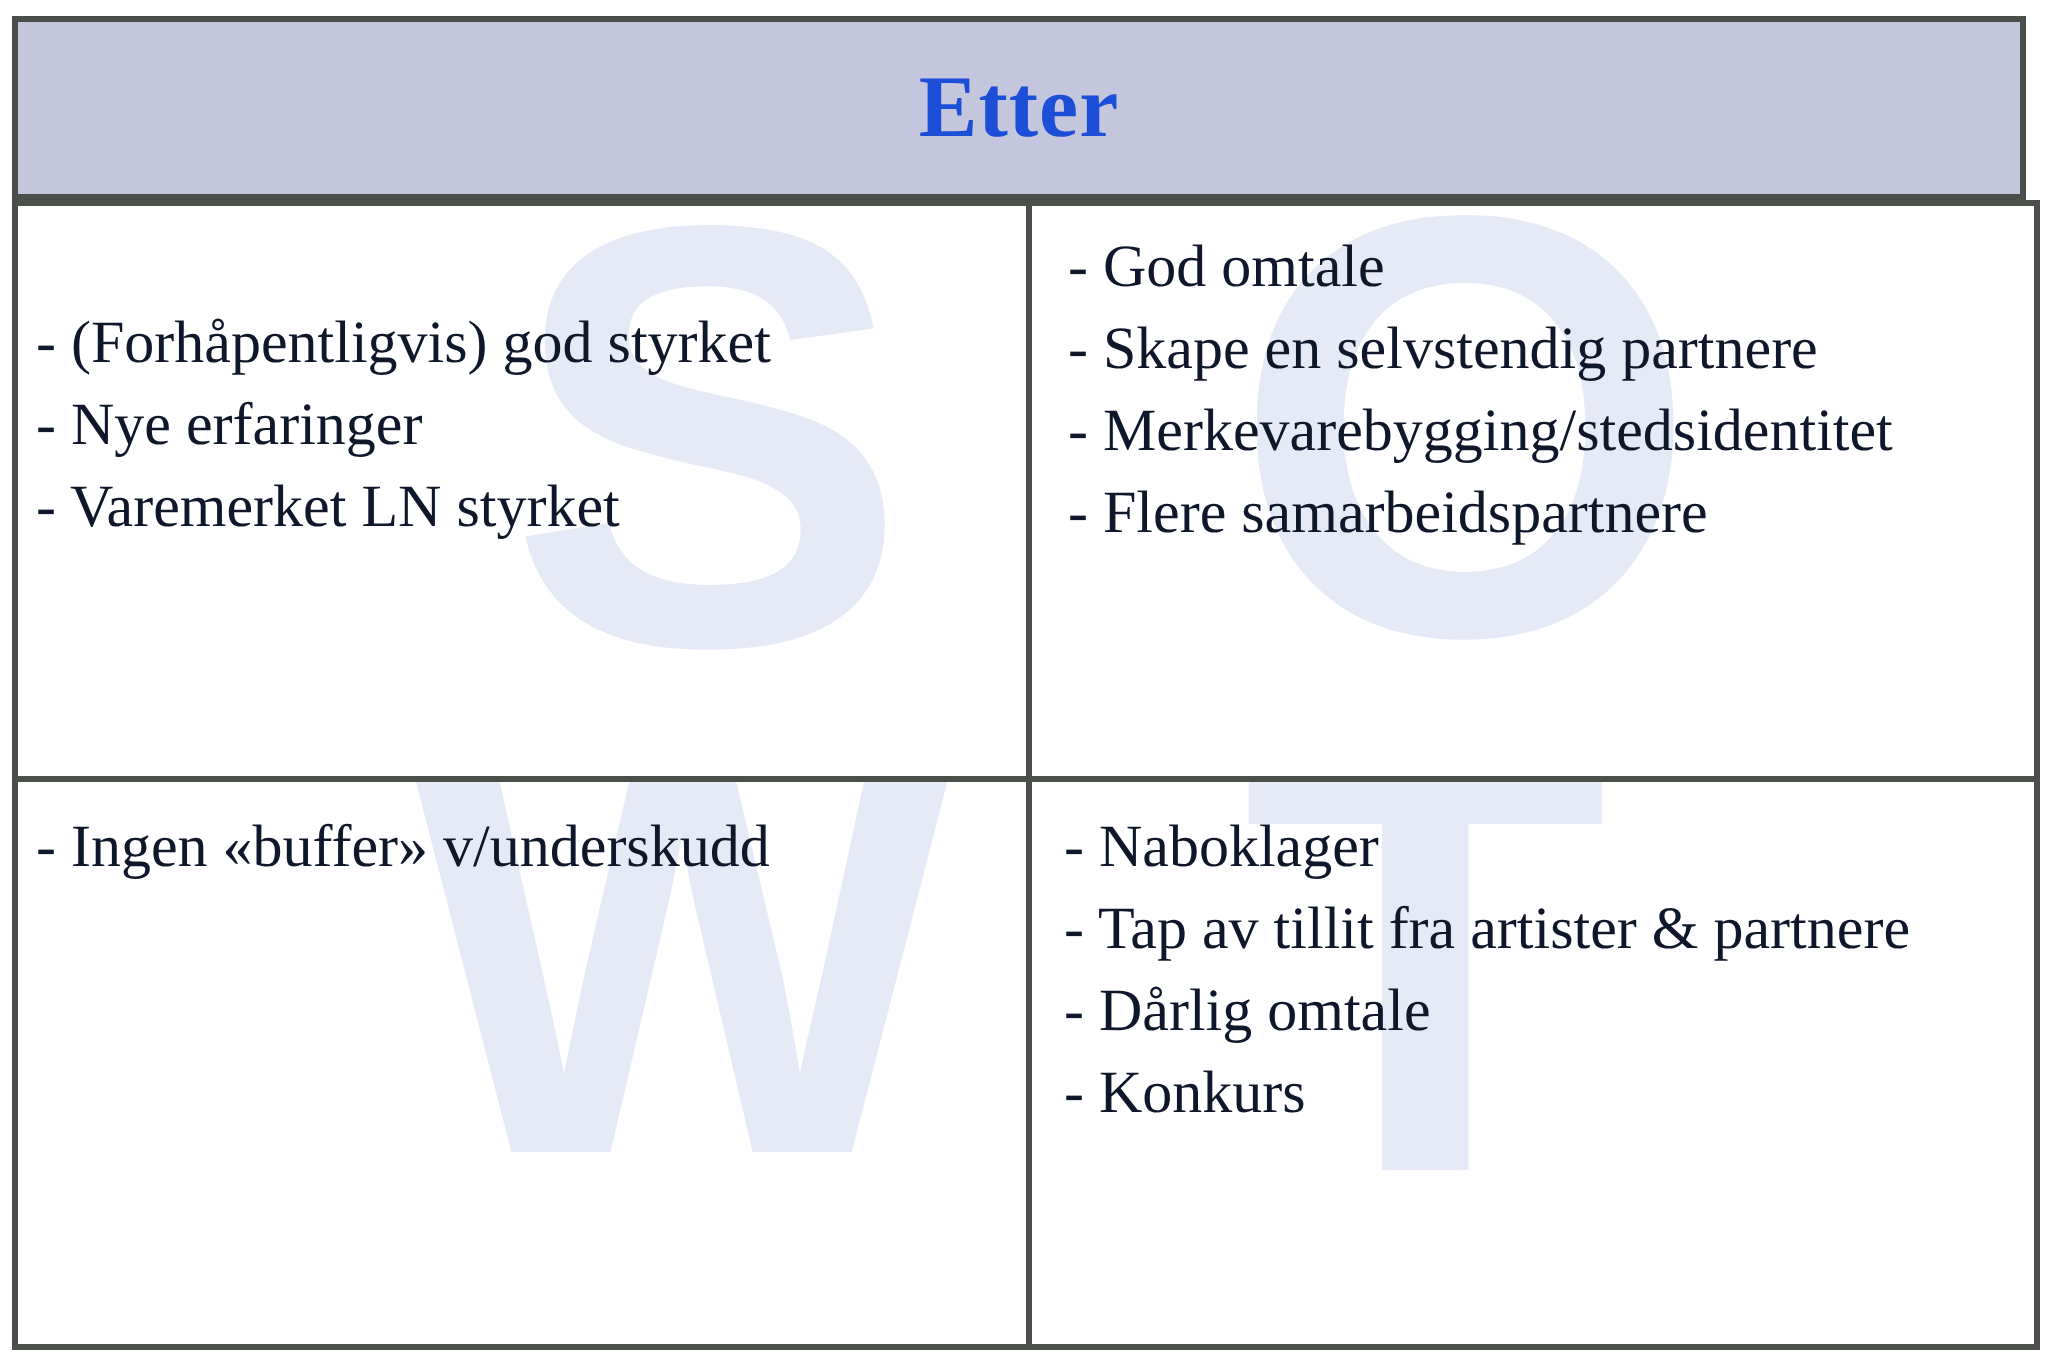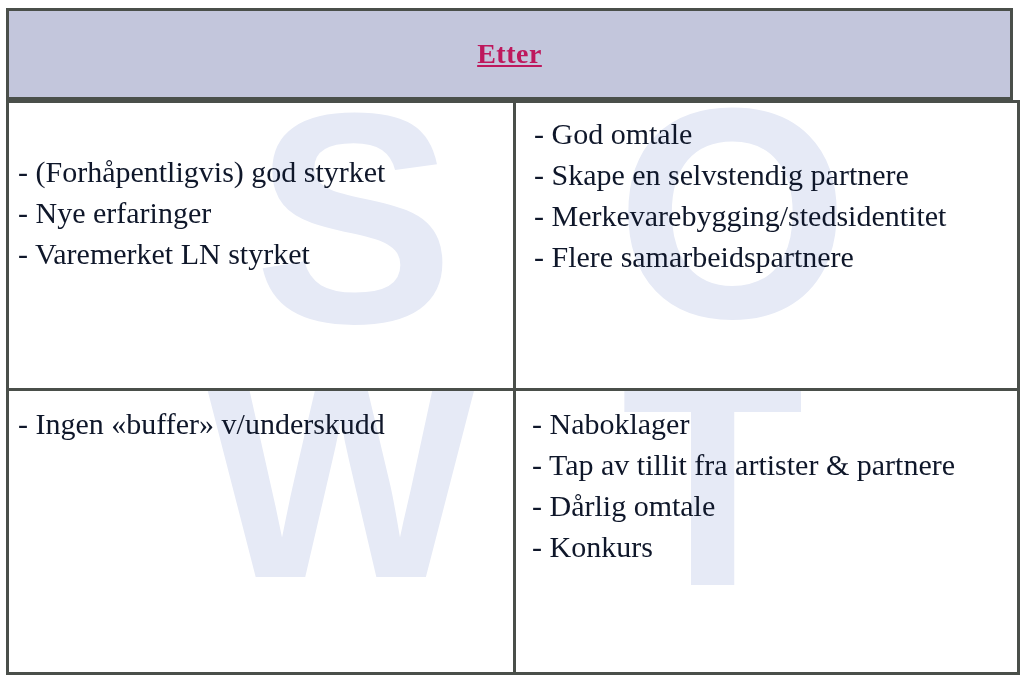--- a/index.html
+++ b/index.html
@@ -32,25 +32,24 @@
     background: #c3c6dc;
     border: 3px solid #4a4f4a;
     display: flex;
     align-items: center;
     justify-content: center;
     z-index: 3;
   }
   .header-title {
     font-family: "Liberation Serif", "DejaVu Serif", serif;
     font-weight: bold;
-    font-size: 28px;
+    font-size: 44px;
     line-height: 1;
-    color: #be185d;
+    color: #1d4ed8;
     letter-spacing: 0.5px;
-    text-decoration: underline;
   }
 
   
   .matrix {
     position: absolute;
     left: 6px;
     top: 100px;
     width: 1014px;
     height: 575px;
     box-sizing: border-box;

